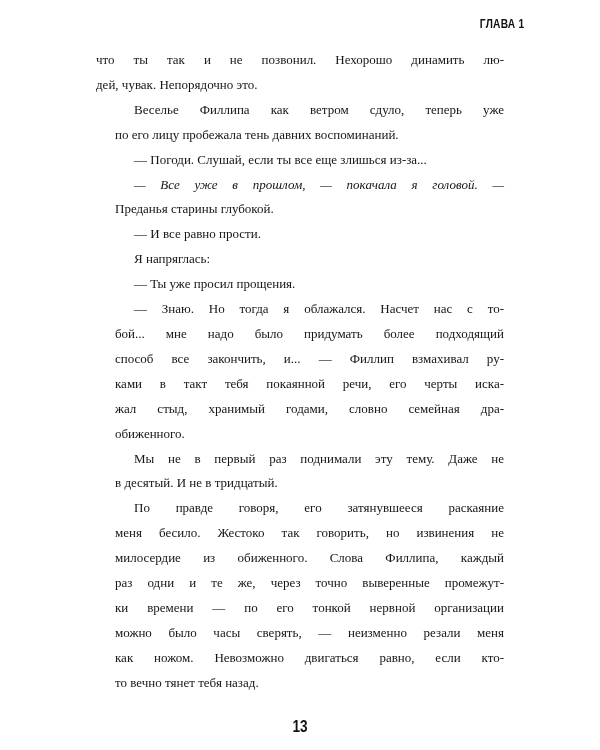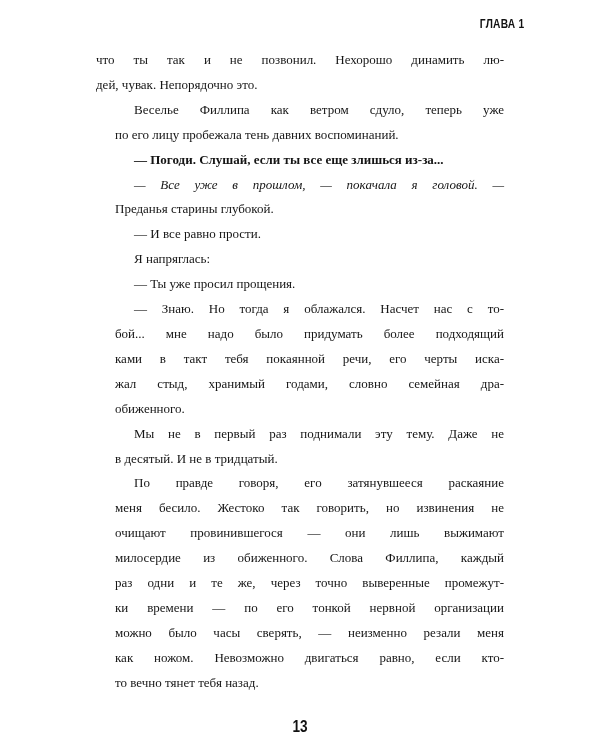--- a/index.html
+++ b/index.html
@@ -38,50 +38,50 @@
   <div class="text" id="body-text">
       <div class="para">
         <span class="line">что ты так и не позвонил. Нехорошо динамить лю-</span>
         <span class="line last">дей, чувак. Непорядочно это.</span>
       </div>
       <div class="para indent">
         <span class="line" style="padding-left: 19px;">Веселье Филлипа как ветром сдуло, теперь уже</span>
         <span class="line last">по его лицу пробежала тень давних воспоминаний.</span>
       </div>
       <div class="para indent">
-        <span class="line last" style="padding-left: 19px; font-weight: bold;">— Погоди. Слушай, если ты все еще злишься из-за...</span>
+        <span class="line last" style="padding-left: 19px;">— Погоди. Слушай, если ты все еще злишься из-за...</span>
       </div>
       <div class="para indent">
         <span class="line" style="padding-left: 19px; font-style: italic;">— Все уже в прошлом, — покачала я головой. —</span>
         <span class="line last">Преданья старины глубокой.</span>
       </div>
       <div class="para indent">
         <span class="line last" style="padding-left: 19px;">— И все равно прости.</span>
       </div>
       <div class="para indent">
         <span class="line last" style="padding-left: 19px;">Я напряглась:</span>
       </div>
       <div class="para indent">
         <span class="line last" style="padding-left: 19px;">— Ты уже просил прощения.</span>
       </div>
       <div class="para indent">
         <span class="line" style="padding-left: 19px;">— Знаю. Но тогда я облажался. Насчет нас с то-</span>
         <span class="line">бой... мне надо было придумать более подходящий</span>
+        <span class="line">способ все закончить, и... — Филлип взмахивал ру-</span>
         <span class="line">ками в такт тебя покаянной речи, его черты иска-</span>
         <span class="line">жал стыд, хранимый годами, словно семейная дра-</span>
         <span class="line last">обиженного.</span>
       </div>
       <div class="para indent">
         <span class="line" style="padding-left: 19px;">Мы не в первый раз поднимали эту тему. Даже не</span>
         <span class="line last">в десятый. И не в тридцатый.</span>
       </div>
       <div class="para indent">
         <span class="line" style="padding-left: 19px;">По правде говоря, его затянувшееся раскаяние</span>
         <span class="line">меня бесило. Жестоко так говорить, но извинения не</span>
-        <span class="line">очищают провинившегося — они лишь выжимают</span>
         <span class="line">милосердие из обиженного. Слова Филлипа, каждый</span>
         <span class="line">раз одни и те же, через точно выверенные промежут-</span>
         <span class="line">ки времени — по его тонкой нервной организации</span>
         <span class="line">можно было часы сверять, — неизменно резали меня</span>
         <span class="line">как ножом. Невозможно двигаться равно, если кто-</span>
         <span class="line last">то вечно тянет тебя назад.</span>
       </div>
     </div>
 
   <div class="folio">13</div>

